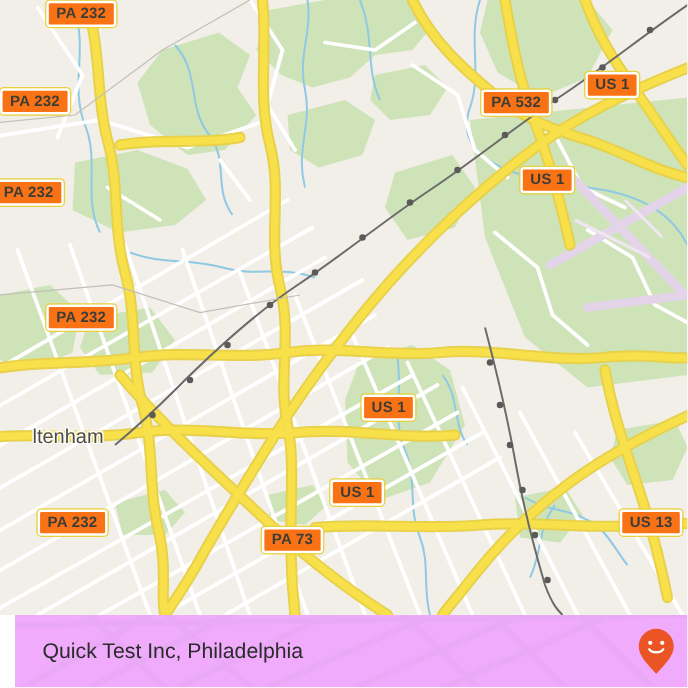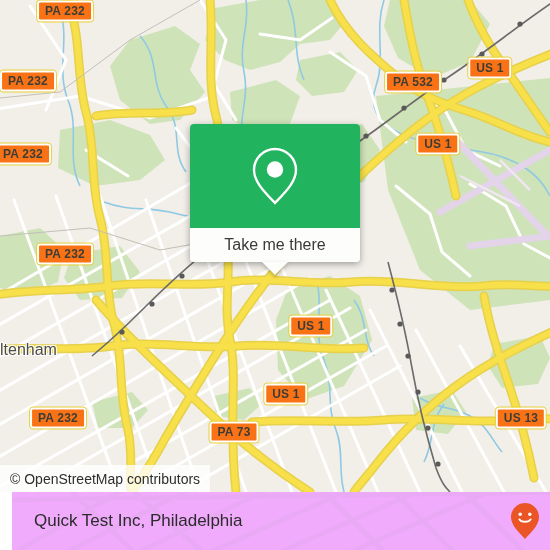--- a/index.html
+++ b/index.html
@@ -332,38 +332,23 @@
     <div class="shield" style="left:65px;  top:254px;">PA 232</div>
     <div class="shield" style="left:58px;  top:418px;">PA 232</div>
     <div class="shield" style="left:190px; top:432px;margin-left:44px;">PA 73</div>
     <div class="shield" style="left:385px; top:82px;margin-left:28px;">PA 532</div>
     <div class="shield" style="left:490px; top:68px;">US 1</div>
     <div class="shield" style="left:438px; top:144px;">US 1</div>
     <div class="shield" style="left:311px; top:326px;">US 1</div>
     <div class="shield" style="left:286px; top:394px;">US 1</div>
     <div class="shield" style="left:521px; top:418px;">US 13</div>
 
-    <div class="place-label" style="left:0px; top:350px;">ltenham</div>
-
-    <div id="popup-card">
-      <div id="popup-green">
-        <svg width="54" height="62" viewBox="0 0 54 62">
-          <path d="M27 4 C15.4 4 6 13.4 6 25 C6 37 17 47.5 27 58 C37 47.5 48 37 48 25 C48 13.4 38.6 4 27 4 Z" fill="none" stroke="#ffffff" stroke-width="2.4"></path>
-          <circle cx="27" cy="24.5" r="8.2" fill="#ffffff"></circle>
-        </svg>
-      </div>
-      <div id="popup-footer">
-        <span id="popup-label">Take me there</span>
-        <div id="popup-tail"></div>
-      </div>
-    </div>
-
-    <div id="attribution">
-      <span>© OpenStreetMap contributors</span>
-    </div>
+    <div class="place-label" style="left:0px; top:350px;padding-left:26px;">ltenham</div>
+
+
   </div>
 
   <div id="footer-bar">
     <svg id="footer-watermark" width="550" height="550" viewBox="0 0 550 550">
       <g stroke="#9a9a9a" fill="none" stroke-width="5" stroke-linecap="round">
         <path d="M-10 560 L300 380"></path>
         <path d="M40 560 L350 400"></path>
         <path d="M110 560 L400 420"></path>
         <path d="M180 560 L450 440"></path>
         <path d="M250 560 L500 450"></path>

